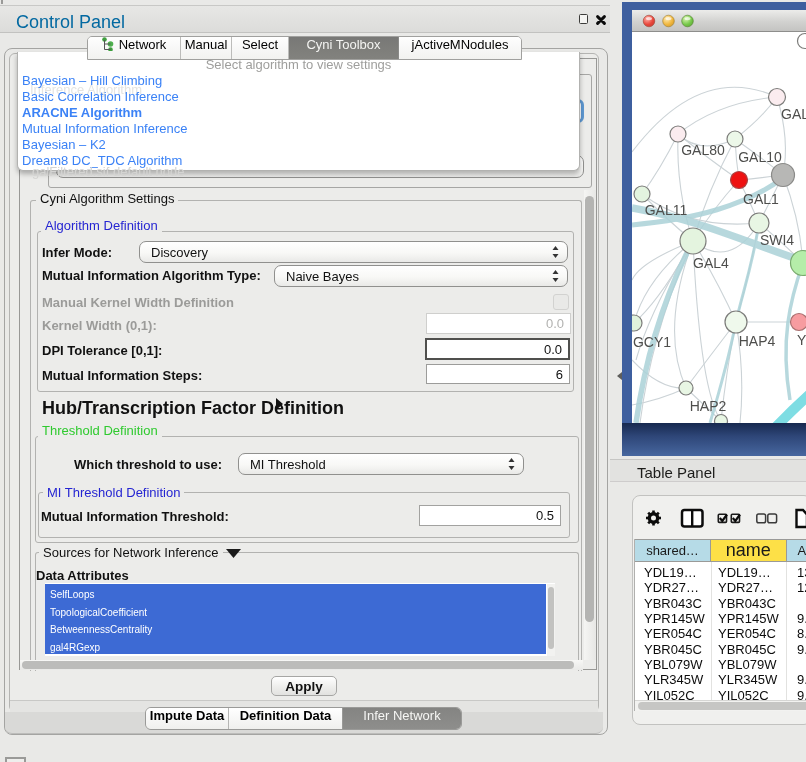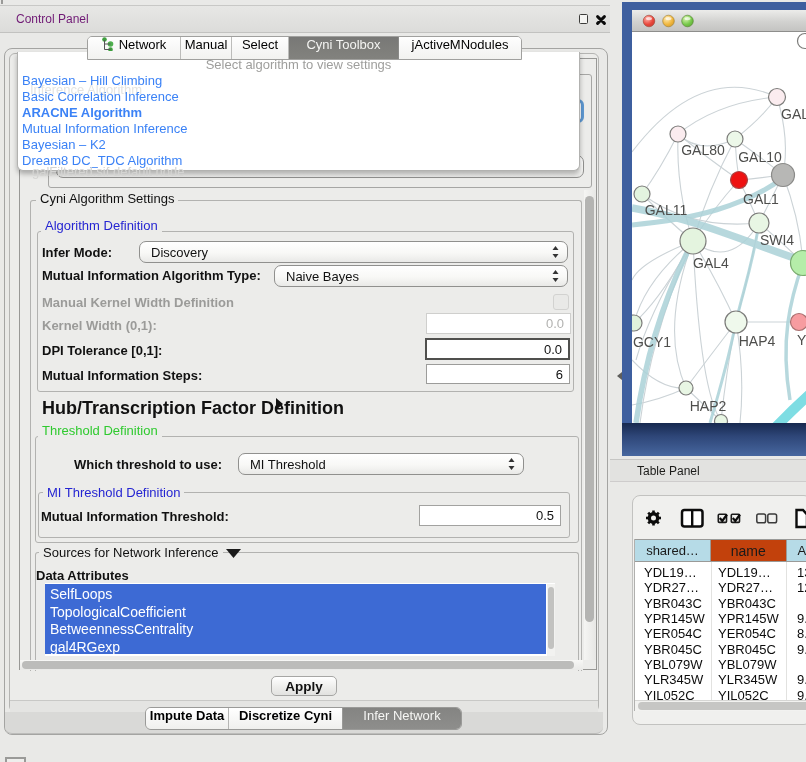--- a/index.html
+++ b/index.html
@@ -18,21 +18,21 @@
 .grp{position:absolute;border:1px solid #b2b2b0;border-radius:3px}
 .gt{position:absolute;background:#ececea;padding:0 4px;font-size:13px;white-space:nowrap;line-height:13px}
 .seg{height:100%;display:flex;align-items:flex-start;justify-content:center;font-size:13px;box-sizing:border-box}
 </style>
 </head>
 <body>
 
 <div class="ab" style="left:1px;top:0;width:2px;height:4px;background:#9a9a98"></div>
 
 <div class="ab" style="left:0;top:5px;width:610px;height:28px;background:linear-gradient(#e7e7e5,#dcdcda);border-top:1px solid #c8c8c6;border-bottom:1px solid #c2c2c0;box-sizing:border-box"></div>
-<div class="pl" style="left:16px;top:12px;font-size:12px;color:#701a75">Control Panel</div>
+<div class="pl" style="left:16px;top:12px;font-size:18px;color:#0369a1">Control Panel</div>
 <div class="ab" style="left:579px;top:14px;width:7px;height:8px;border:1.6px solid #3c3c3a;border-radius:1.5px;background:#f4f4f2"></div>
 <svg class="ab" style="left:596px;top:14.5px" width="10" height="10" viewBox="0 0 10 10">
     <path d="M1.6 1.6 L8.4 8.4 M8.4 1.6 L1.6 8.4" stroke="#0a0a0a" stroke-width="2.9" stroke-linecap="round"></path>
   </svg>
 
 <div class="ab" style="left:4px;top:48px;width:604px;height:687px;background:#e9e9e7;border:1px solid #a4a4a2;border-radius:8px;box-sizing:border-box"></div>
 
 <div class="ab" style="left:9px;top:53px;width:590px;height:659px;background:#ececea;border:1px solid #b4b4b2;border-radius:6px;box-sizing:border-box"></div>
 
 <div class="ab" id="scroll" style="left:19px;top:58px;width:578px;height:612px;border:1px solid #989896;background:#ececea;box-sizing:border-box"></div>
@@ -90,21 +90,21 @@
 
 <div class="grp" style="left:35px;top:552px;width:542px;height:118px;border-bottom:none;border-radius:3px 3px 0 0"></div>
 <div class="gt" style="left:39px;top:546px;color:#111">Sources for Network Inference</div>
 <svg class="ab" style="left:226px;top:549px" width="15" height="9" viewBox="0 0 15 9">
     <path d="M0 0 L15 0 L7.5 9 Z" fill="#1a1a1a"></path>
   </svg>
 
 <div class="lbl" style="left:36px;top:568px">Data Attributes</div>
 <div class="ab" style="left:45px;top:583px;width:510px;height:73px;background:#fff;overflow:hidden">
  <div style="position:absolute;left:0;top:1px;width:501px;height:70px;background:#3d6ad4"></div>
- <div style="position:absolute;left:5px;top:3px;color:#fff;font-size:14px;line-height:17.5px">SelfLoops<br>TopologicalCoefficient<br>BetweennessCentrality<br>gal4RGexp</div>
+ <div style="position:absolute;left:5px;top:3px;color:#fff;font-size:10px;line-height:17.5px">SelfLoops<br>TopologicalCoefficient<br>BetweennessCentrality<br>gal4RGexp</div>
  <div style="position:absolute;left:502px;top:1px;width:8px;height:72px;background:#f2f2f0"></div>
  <div style="position:absolute;left:503px;top:4px;width:6px;height:62px;background:#c2c2c0;border-radius:3px"></div>
 </div>
 
 <div class="ab" style="left:584px;top:190px;width:12px;height:470px;background:linear-gradient(to right,#f5f5f3,#e7e7e5)"></div>
 <div class="ab" style="left:585px;top:196px;width:9px;height:426px;background:#b4b4b2;border-radius:4.5px"></div>
 
 <div class="ab" style="left:20px;top:660px;width:563px;height:10px;background:linear-gradient(#f7f7f5,#e9e9e7)"></div>
 <div class="ab" style="left:22px;top:661px;width:552px;height:8px;background:#bcbcba;border-radius:4px"></div>
 
@@ -129,21 +129,21 @@
  <div class="seg" style="width:110px;background:linear-gradient(#787876,#82827e);color:#f4f4f2;border-right:1px solid #8a8a88">Cyni Toolbox</div>
  <div class="seg" style="width:122px;background:linear-gradient(#fefefe,#f2f2f0)">jActiveMNodules</div>
 </div>
 
 <div class="ab" style="left:10px;top:700px;width:588px;height:12px;background:#e4e4e2;border-top:1px solid #c8c8c6;box-sizing:border-box"></div>
 <div class="ab" style="left:5px;top:712px;width:598px;height:22px;background:#d9d9d7;border-radius:0 0 7px 7px;border-bottom:1px solid #bcbcba;box-sizing:border-box"></div>
 <div class="ab" style="left:271px;top:676px;width:66px;height:20px;background:linear-gradient(#ffffff,#eeeeec 55%,#e2e2e0);border:1px solid #a6a6a4;border-radius:5px;box-sizing:border-box;display:flex;align-items:center;justify-content:center;font-size:13.5px;font-weight:bold;color:#111">Apply</div>
 
 <div class="ab" style="left:145px;top:707px;height:21px;display:flex;border:1px solid #9a9a98;border-radius:6px;overflow:hidden">
  <div class="seg" style="width:83px;background:linear-gradient(#ffffff,#f0f0ee);font-weight:bold;border-right:1px solid #b6b6b4">Impute Data</div>
- <div class="seg" style="width:114px;background:linear-gradient(#ffffff,#f0f0ee);font-weight:bold;border-right:1px solid #9a9a98">Discretize Cyni</div>
+ <div class="seg" style="width:114px;background:linear-gradient(#ffffff,#f0f0ee);font-weight:bold;border-right:1px solid #9a9a98">Definition Data</div>
  <div class="seg" style="width:118px;background:linear-gradient(#848482,#8e8e8c);color:#f6f6f4">Infer Network</div>
 </div>
 
 <div class="ab" style="left:5px;top:757px;width:17px;height:12px;border:2px solid #9a9a98;background:#eeeeec"></div>
 
 <svg class="ab" style="left:616px;top:372px" width="6" height="8" viewBox="0 0 6 8">
     <path d="M6 0 L1 4 L6 8 Z" fill="#5e5e5c"></path>
   </svg>
 
 <div class="ab" style="left:622px;top:2px;width:184px;height:454px;background:#3e5f9f"></div>
@@ -249,21 +249,21 @@
   <text x="711" y="268" text-anchor="middle">GAL4</text>
   <text x="652" y="347" text-anchor="middle">GCY1</text>
   <text x="757" y="346" text-anchor="middle">HAP4</text>
   <text x="797" y="345">Y</text>
   <text x="708" y="411" text-anchor="middle">HAP2</text>
  </g>
 </svg>
 </div>
 
 <div class="ab" style="left:610px;top:459px;width:196px;height:23px;background:#e2e2e0;border-top:1px solid #c6c6c4;border-bottom:1px solid #cecccc;box-sizing:border-box"></div>
-<div class="pl" style="left:637px;top:464px;font-size:12px;color:#1c1c1a">Table Panel</div>
+<div class="pl" style="left:637px;top:464px;font-size:15px;color:#1c1c1a">Table Panel</div>
 
 <div class="ab" style="left:632px;top:495px;width:180px;height:230px;background:#f0f0ee;border:1px solid #c2c2c0;border-radius:8px;box-sizing:border-box"></div>
 <svg class="ab" style="left:632px;top:495px" width="174" height="40" viewBox="0 0 174 40">
  <g transform="translate(21.5,23)">
   <circle cx="0" cy="0" r="4.2" fill="none" stroke="#0c0c0c" stroke-width="3.4"></circle>
   <g stroke="#0c0c0c" stroke-width="2.6">
    <line x1="0" y1="-7.5" x2="0" y2="-4.5"></line>
         <line x1="0" y1="7.5" x2="0" y2="4.5"></line>
    <line x1="-7.5" y1="0" x2="-4.5" y2="0"></line>
         <line x1="7.5" y1="0" x2="4.5" y2="0"></line>
@@ -286,21 +286,21 @@
  <g stroke="#0c0c0c" stroke-width="2.2" fill="none">
   <path d="M87.8 23 L90.3 26 L95 19.5"></path>
   <path d="M100.8 23 L103.3 26 L108 19.5"></path>
  </g>
  <path d="M164.5 15 L171 15 L175 19.5 L175 32 L164.5 32 Z" fill="#fff" stroke="#0c0c0c" stroke-width="2.4"></path>
 </svg>
 
 <div class="ab" style="left:634px;top:539px;width:172px;height:172px;background:#fff;border-left:1px solid #b0b0ae;box-sizing:border-box;overflow:hidden">
 
  <div style="position:absolute;left:0;top:0;width:76px;height:23px;background:#b6dbe7;border:1px solid #9a9a98;border-left:none;box-sizing:border-box;display:flex;align-items:center;justify-content:center;font-size:13px;color:#1a1a1a">shared…</div>
- <div style="position:absolute;left:76px;top:0;width:75.5px;height:23px;background:#c2410c;border-top:1px solid #9a9a98;border-bottom:1px solid #9a9a98;border-right:1px solid #9a9a98;box-sizing:border-box;display:flex;align-items:center;justify-content:center;font-size:14px;color:#1a1a1a">name</div>
+ <div style="position:absolute;left:76px;top:0;width:75.5px;height:23px;background:#fde047;border-top:1px solid #9a9a98;border-bottom:1px solid #9a9a98;border-right:1px solid #9a9a98;box-sizing:border-box;display:flex;align-items:center;justify-content:center;font-size:18px;color:#1a1a1a">name</div>
  <div style="position:absolute;left:151.5px;top:0;width:25px;height:23px;background:#b6dbe7;border-top:1px solid #9a9a98;border-bottom:1px solid #9a9a98;box-sizing:border-box;display:flex;align-items:center;font-size:13px;color:#1a1a1a;padding-left:11px">Av</div>
 
  <div style="position:absolute;left:75.5px;top:23px;width:1px;height:138px;background:#e2e2e0"></div>
  <div style="position:absolute;left:151px;top:23px;width:1px;height:138px;background:#e2e2e0"></div>
 
  <div style="position:absolute;left:9px;top:26px;font-size:13px;line-height:15.33px;color:#0c0c0c">YDL19…<br>YDR27…<br>YBR043C<br>YPR145W<br>YER054C<br>YBR045C<br>YBL079W<br>YLR345W<br>YIL052C</div>
  <div style="position:absolute;left:83px;top:26px;font-size:13px;line-height:15.33px;color:#0c0c0c">YDL19…<br>YDR27…<br>YBR043C<br>YPR145W<br>YER054C<br>YBR045C<br>YBL079W<br>YLR345W<br>YIL052C</div>
  <div style="position:absolute;left:162px;top:26px;font-size:13px;line-height:15.33px;color:#0c0c0c">13.<br>12.<br>&nbsp;<br>9.1<br>8.9<br>9.6<br>&nbsp;<br>9.2<br>9.0</div>
 
  <div style="position:absolute;left:0;top:161px;width:172px;height:11px;background:#f2f2f0;border-top:1px solid #d6d6d4"></div>

